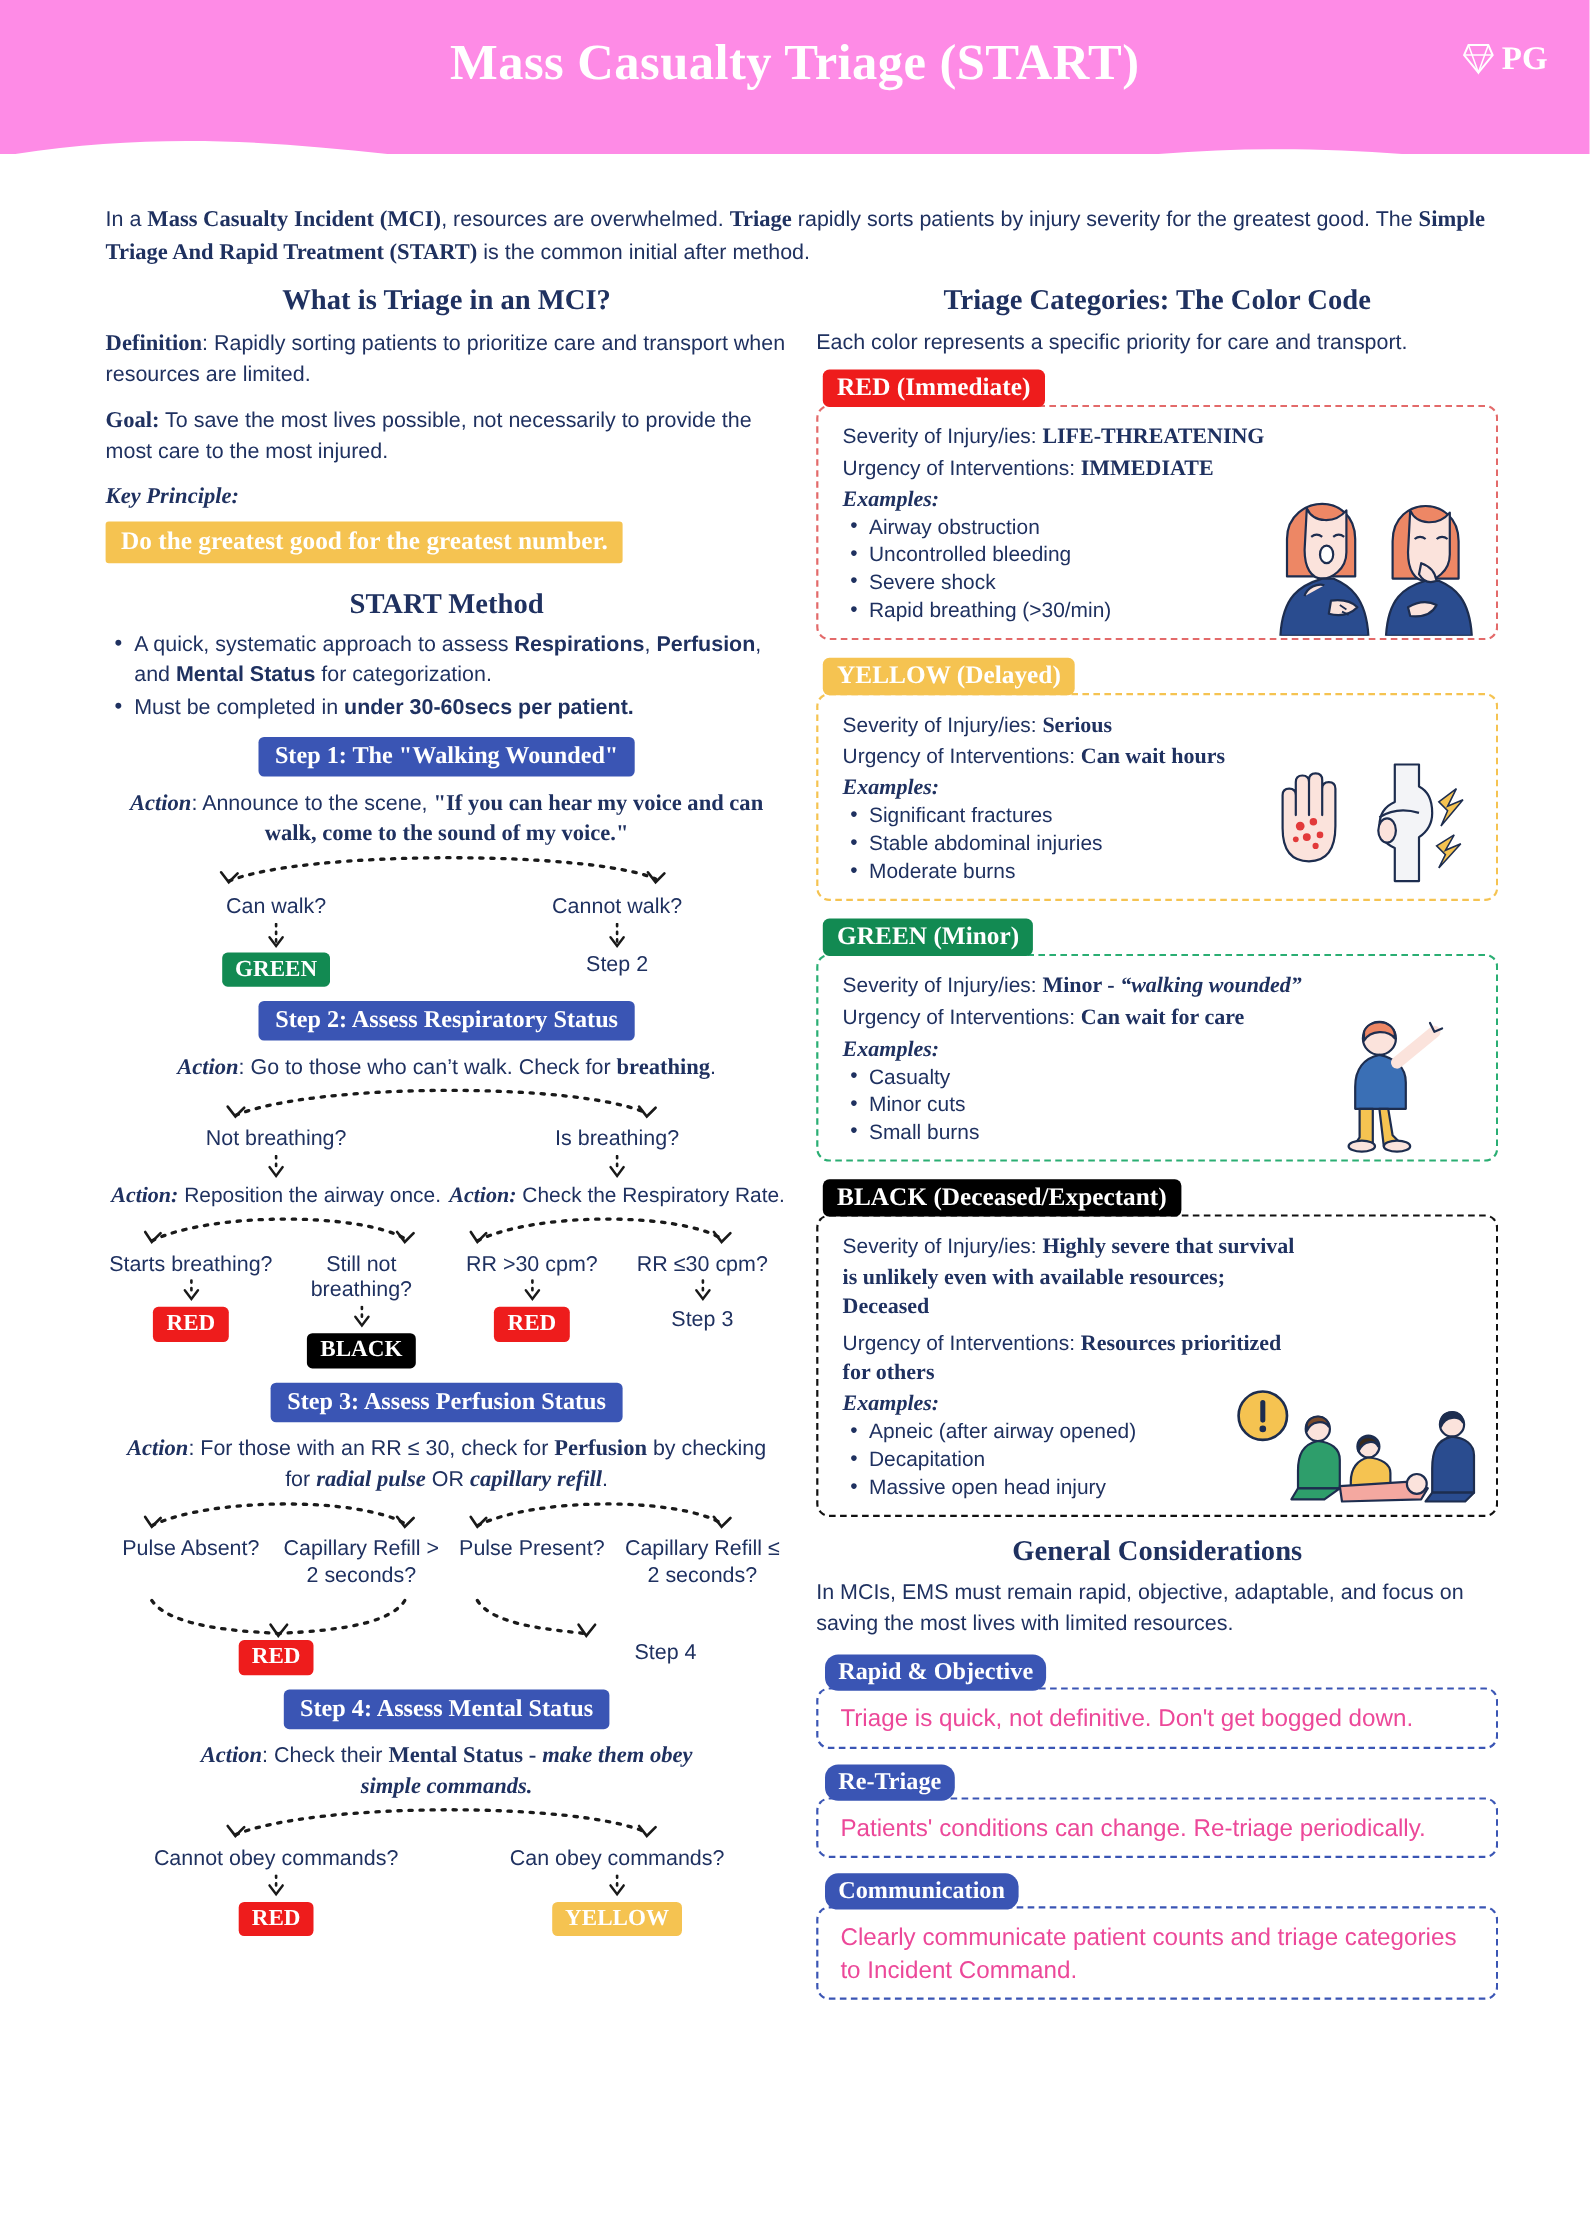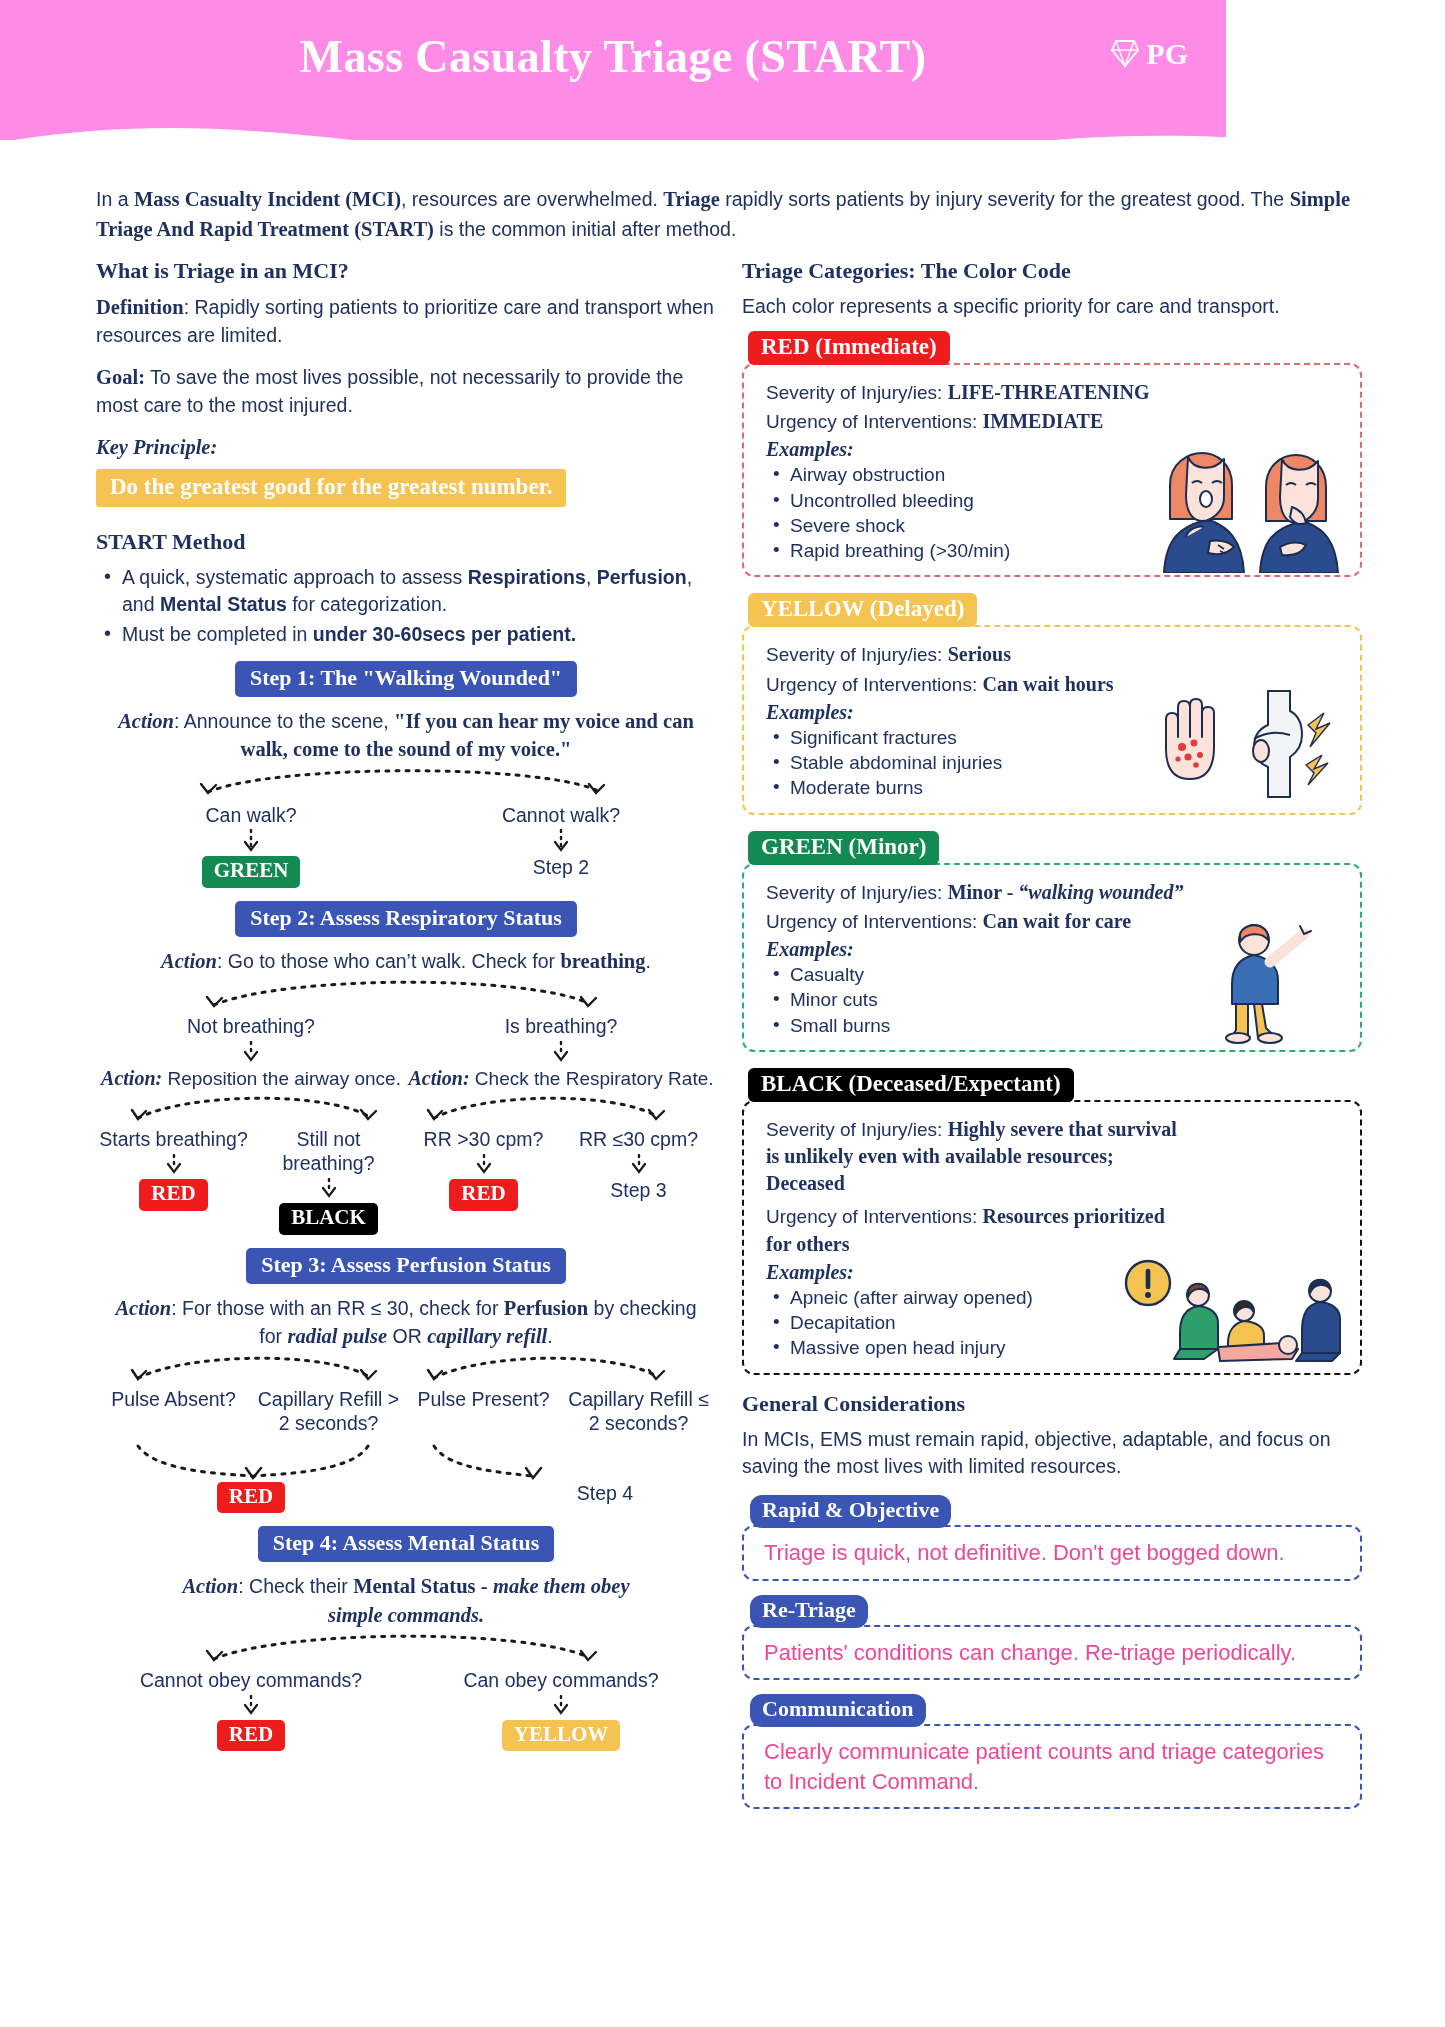--- a/index.html
+++ b/index.html
@@ -7,21 +7,21 @@
     width: 1445px;
     height: 2027px;
     background: #ffffff;
     font-family: "Liberation Sans", sans-serif;
   }
   body { position: relative; overflow: hidden; }
 
   
   .header {
     position: relative;
-    width: 1226px;
+    width: 1445px;
     height: 140px;
     background: #FE8BE6;
     overflow: hidden;
   }
   .header-wave {
     position: absolute;
     left: -10px;
     bottom: -52px;
     width: 1470px;
     height: 90px;
@@ -72,24 +72,25 @@
   .col-right {
     position: absolute;
     left: 742px;
     top: 258px;
     width: 620px;
   }
 
   h2.sec {
     font-family: "Liberation Serif", serif;
     font-weight: bold;
-    font-size: 22px;
+    font-size: 26px;
     color: #1F3160;
     margin-bottom: 10px;
     line-height: 1.15;
+    text-align: center;
   }
   p.body {
     font-size: 19.5px;
     line-height: 1.42;
     color: #1F3160;
     margin-bottom: 13px;
   }
   p.body b,
   .li b { font-family: "Liberation Serif", serif; font-weight: bold; font-size: 20.5px; }
   .it-label {

